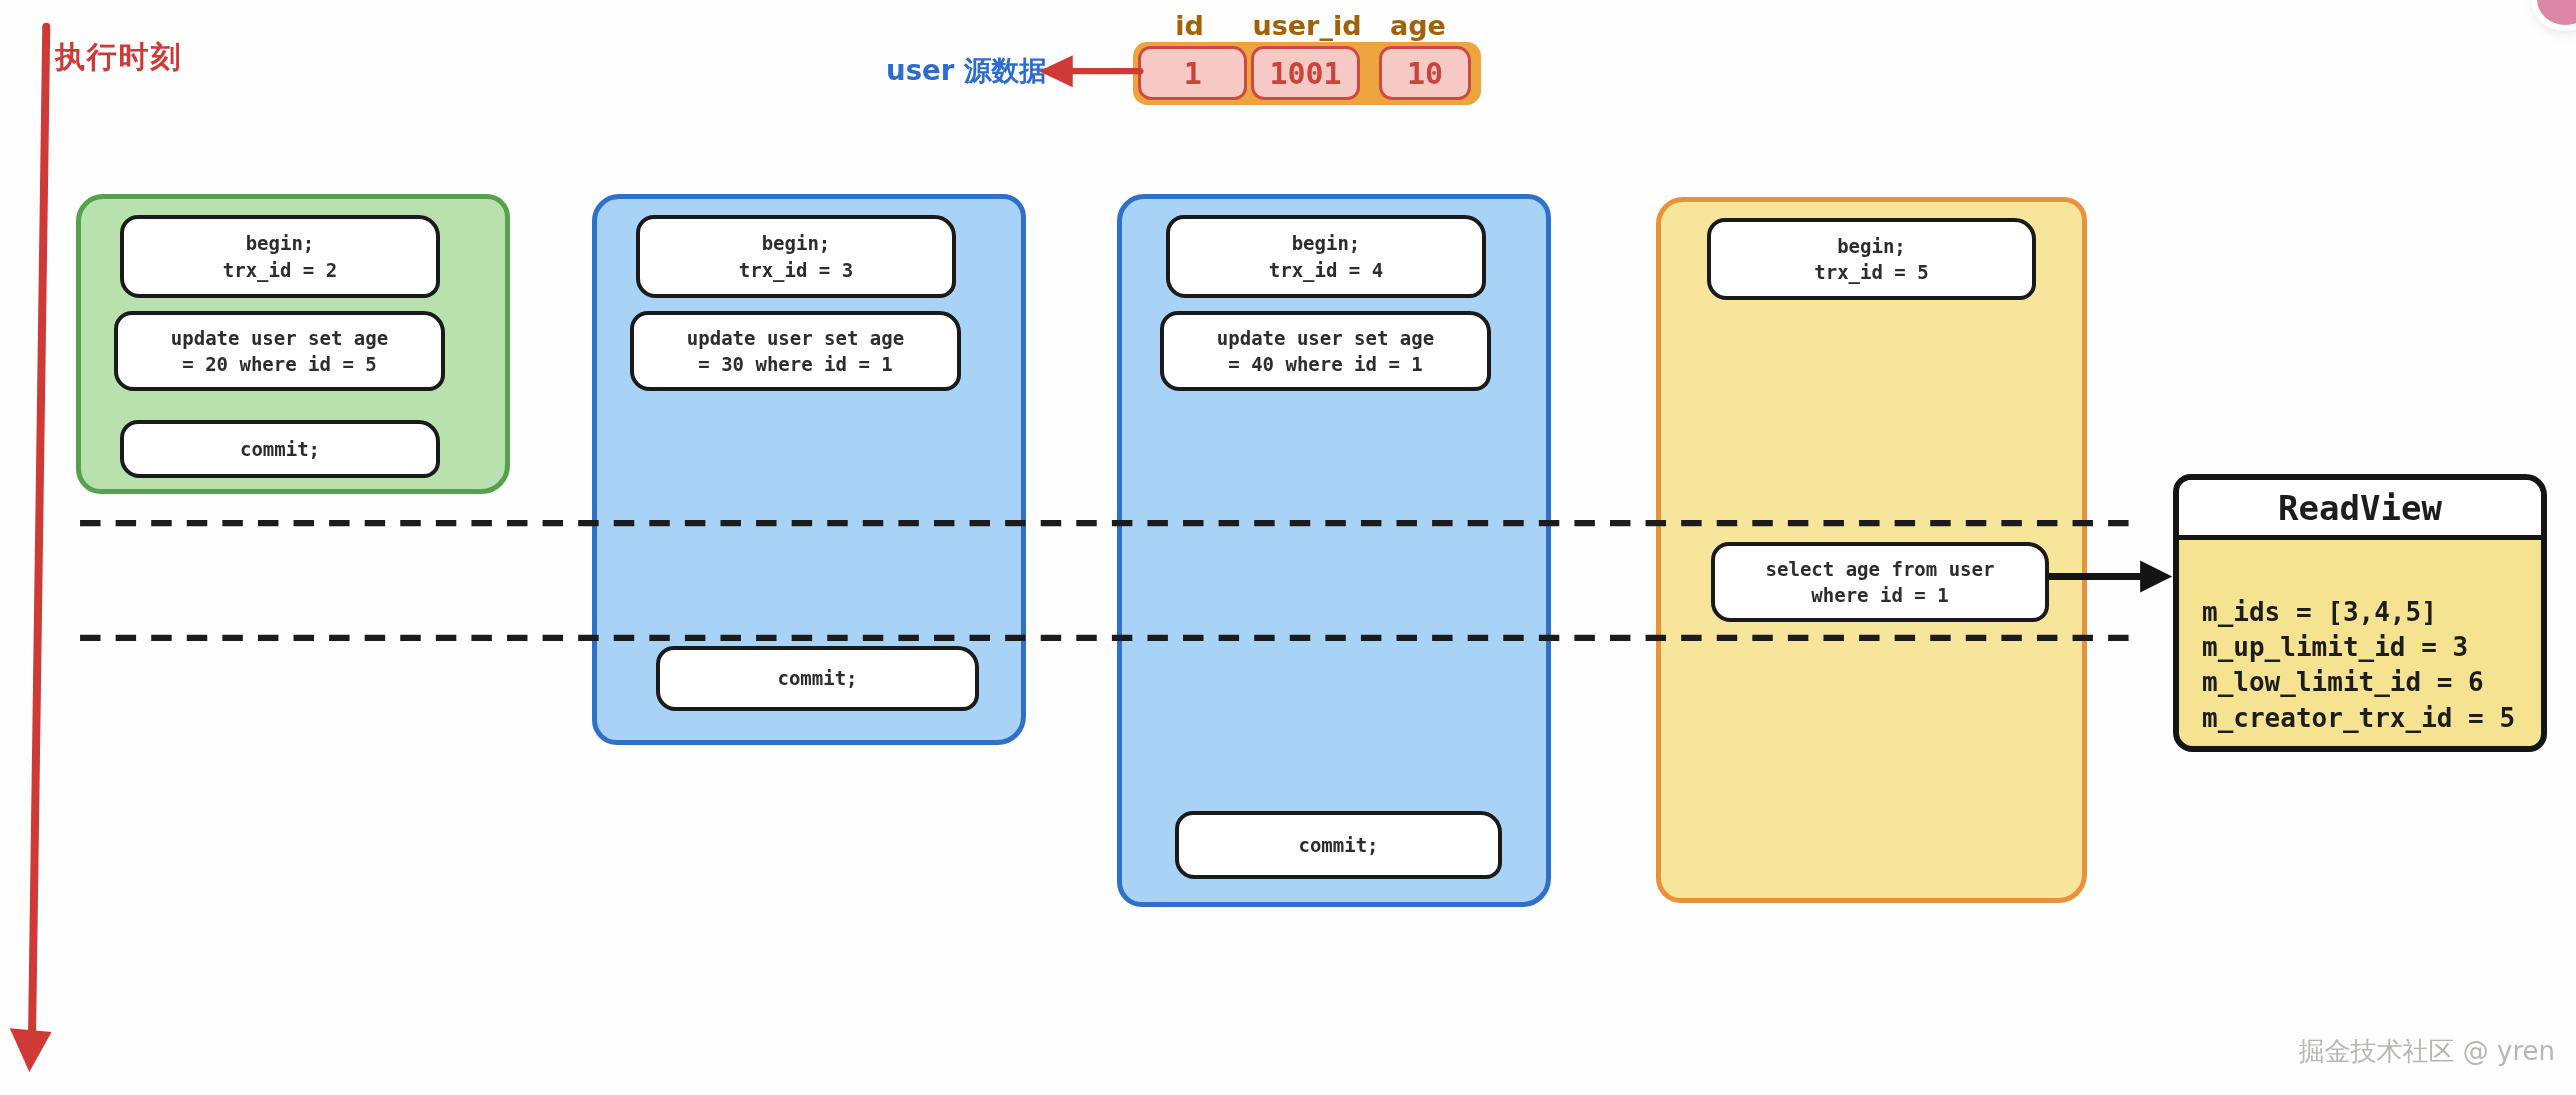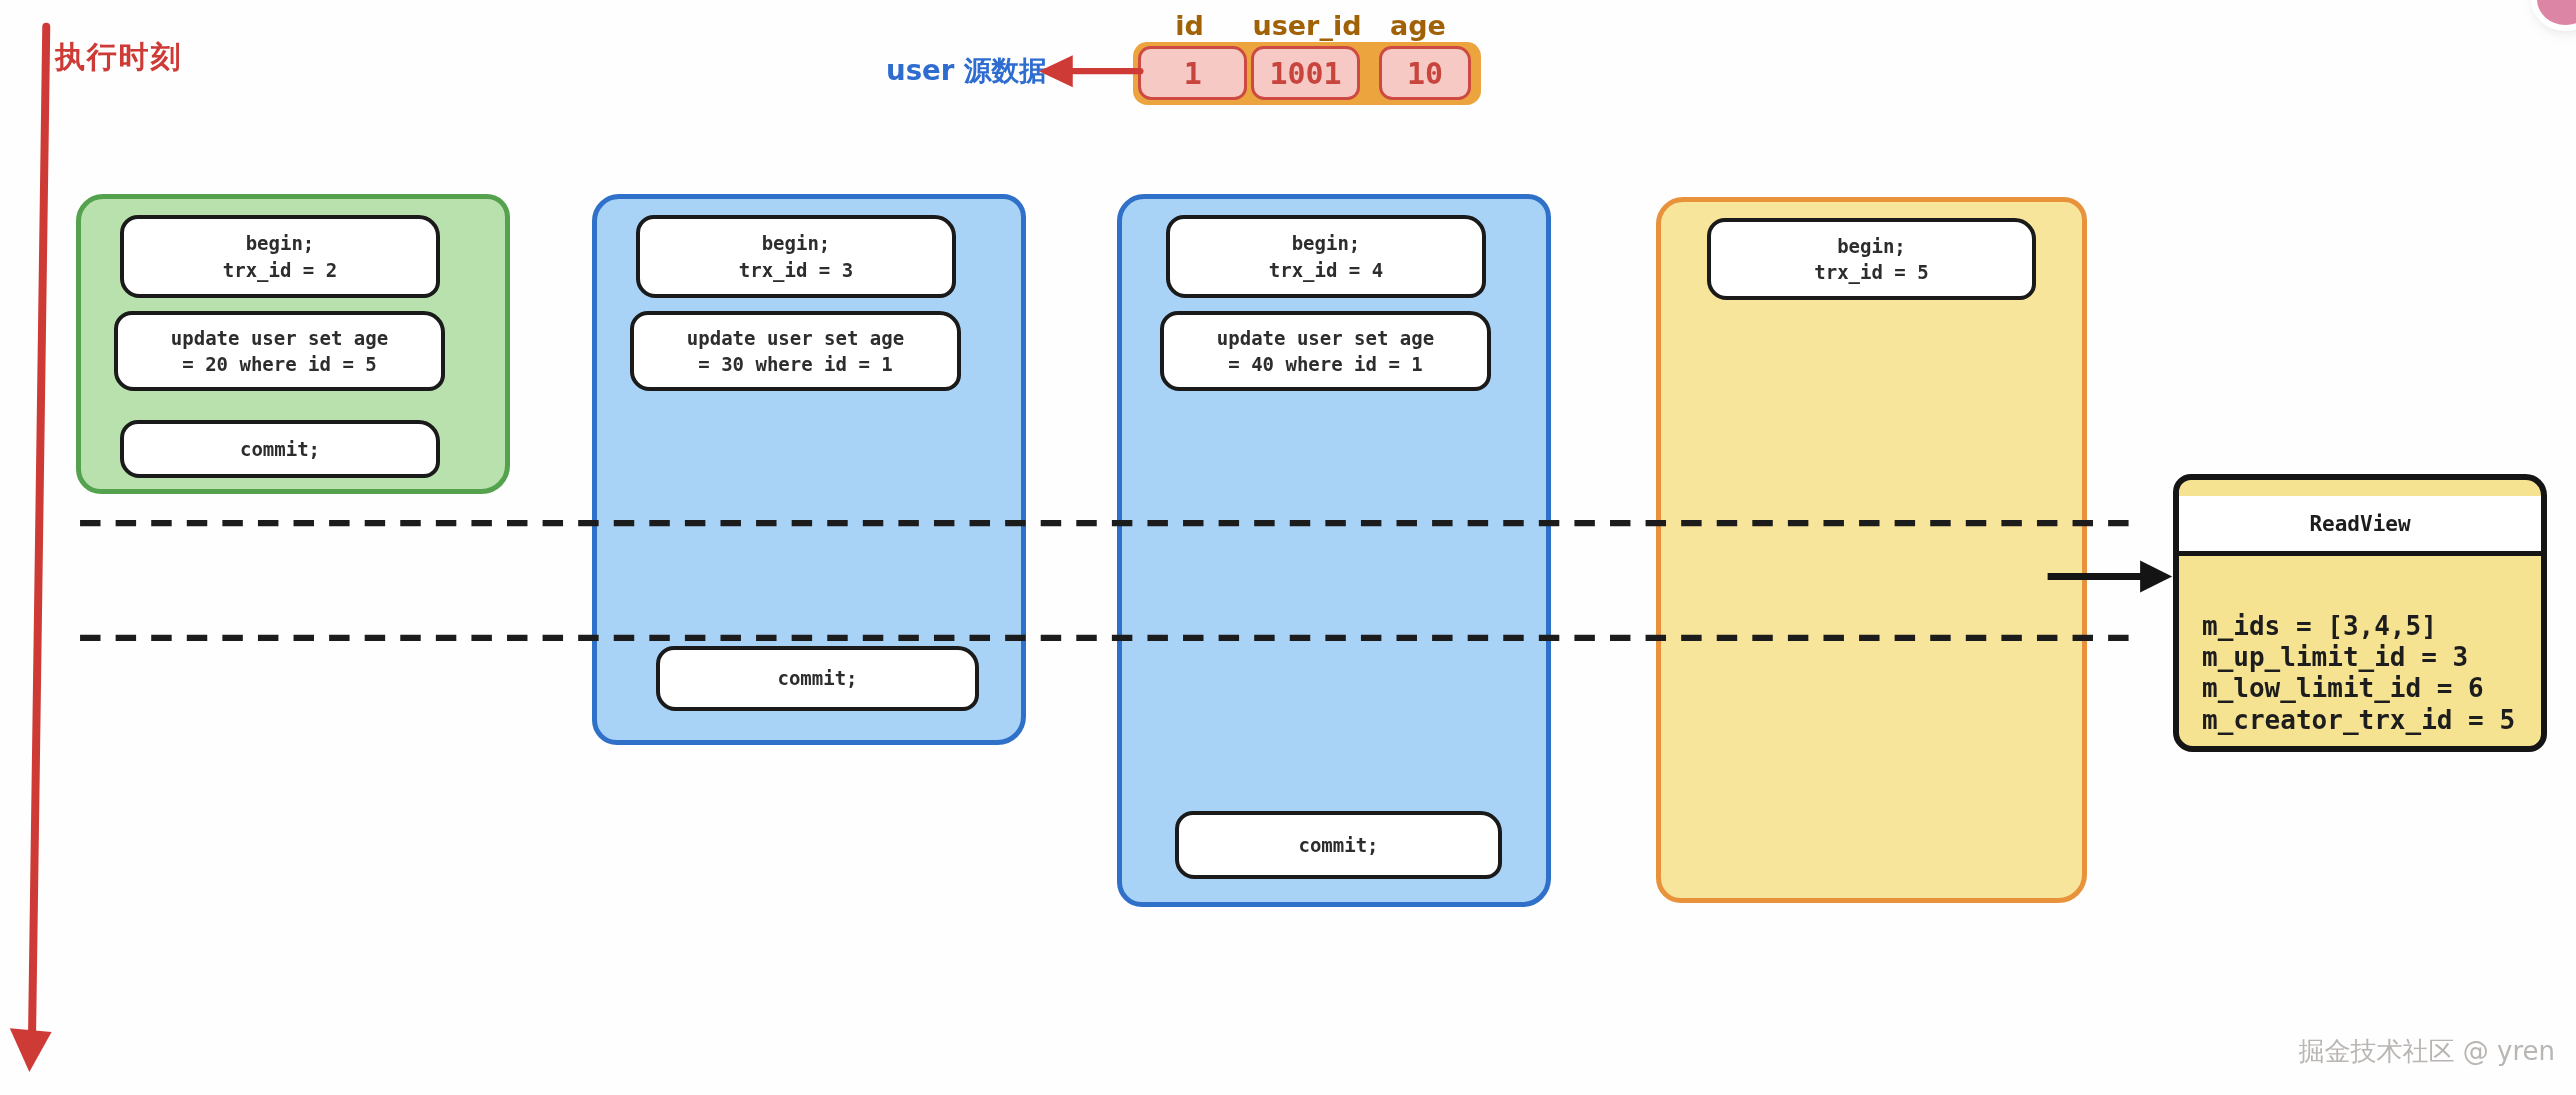--- a/index.html
+++ b/index.html
@@ -72,21 +72,21 @@
     box-sizing:border-box;
     border:6.2px solid #151515;border-radius:18px 21.3px 18px 19.6px;
     background:#f5e391;overflow:hidden;z-index:2;
     display:flex;flex-direction:column;
   }
   .readview .rv-header{
     height:55px;flex:0 0 55px;background:#ffffff;
     border-bottom:5.3px solid #151515;
     display:flex;align-items:center;justify-content:center;
     font-family:"DejaVu Sans Mono","Liberation Mono",monospace;
-    font-size:21px;font-weight:700;color:#1d1d1d;margin-top:16px;
+    font-size:34px;font-weight:700;color:#1d1d1d;
   }
   .readview .rv-body{
     flex:1;display:flex;flex-direction:column;justify-content:space-around;
     padding:7.1px 12.5px 10.7px 23px;
     margin-top:47px;
   }
   .rv-row{
     font-family:"DejaVu Sans Mono","Liberation Mono",monospace;
     font-size:26px;font-weight:700;color:#1d1d1d;white-space:nowrap;
   }
@@ -157,20 +157,24 @@
     </div>
     <div class="code" style="left:53px;top:612px;width:327px;height:68px">
       <div>commit;</div>
     </div>
   </div>
 
   <div class="abs tx yellow" style="left:1656px;top:197px;width:431px;height:706px">
     <div class="code" style="left:46px;top:16px;width:329px;height:82px">
       <div>begin;</div>
       <div>trx_id = 5</div>
+    </div>
+    <div class="code" style="left:50px;top:340px;width:338px;height:80px">
+      <div>select age from user</div>
+      <div>where id = 1</div>
     </div>
   </div>
 
   <div class="abs readview">
     <div class="rv-header">ReadView</div>
     <div class="rv-body">
       <div class="rv-row">m_ids = [3,4,5]</div>
       <div class="rv-row">m_up_limit_id = 3</div>
       <div class="rv-row">m_low_limit_id = 6</div>
       <div class="rv-row">m_creator_trx_id = 5</div>

